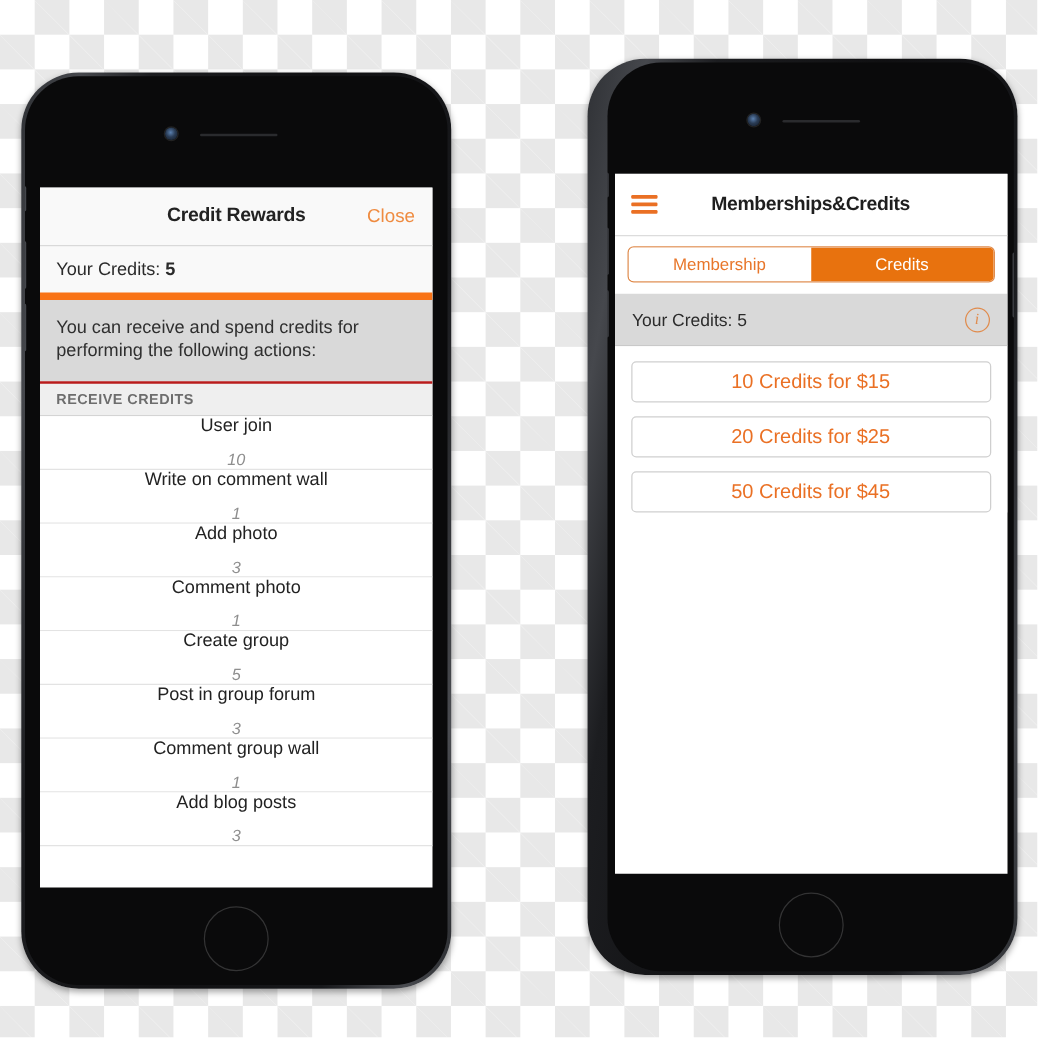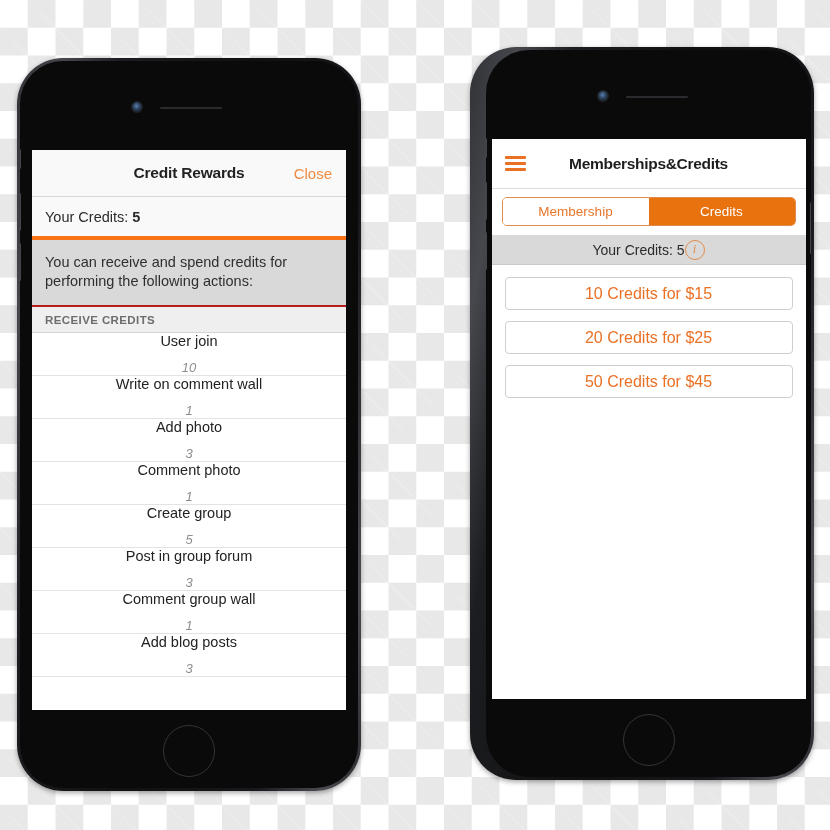--- a/index.html
+++ b/index.html
@@ -93,21 +93,21 @@
     letter-spacing: -0.2px;
   }
   .nav-close {
     position: absolute; right: 14px; top: 50%;
     transform: translateY(-50%);
     font-size: 15px; color: #ef8b40;
   }
   .credits-row {
     height: 43px;
     background: #f9f9f9;
-    border-bottom: 4px solid #f97316;
+    border-bottom: 6px solid #f97316;
     display: flex; align-items: center;
     padding: 0 13px;
     font-size: 14.5px; color: #2b2b2b;
   }
   .credits-row b { font-weight: bold; margin-left: 4px; }
   .intro {
     background: #d9d9d9;
     padding: 13px 13px 14px 13px;
     font-size: 14.5px; color: #2f2f2f; line-height: 1.32;
   }
@@ -165,24 +165,24 @@
   }
   .seg {
     flex: 1;
     display: flex; align-items: center; justify-content: center;
     font-size: 13.5px;
   }
   .seg.inactive { background: #ffffff; color: #e8762a; }
   .seg.active   { background: #e8720e; color: #ffffff; }
 
   .credits-row-r {
-    height: 30px;
+    height: 42px;
     background: #d9d9d9;
     border-bottom: 1px solid #c9c9c9;
-    display: flex; align-items: center; justify-content: center;
+    display: flex; align-items: center; justify-content: space-between;
     padding: 0 14px;
     font-size: 14px; color: #2b2b2b;
   }
   .info-icon {
     width: 20px; height: 20px; border-radius: 50%;
     border: 1.4px solid #e08c4e;
     display: flex; align-items: center; justify-content: center;
     font-size: 12.5px; font-style: italic;
     font-family: "Liberation Serif", serif;
     color: #e08c4e; line-height: 1;

